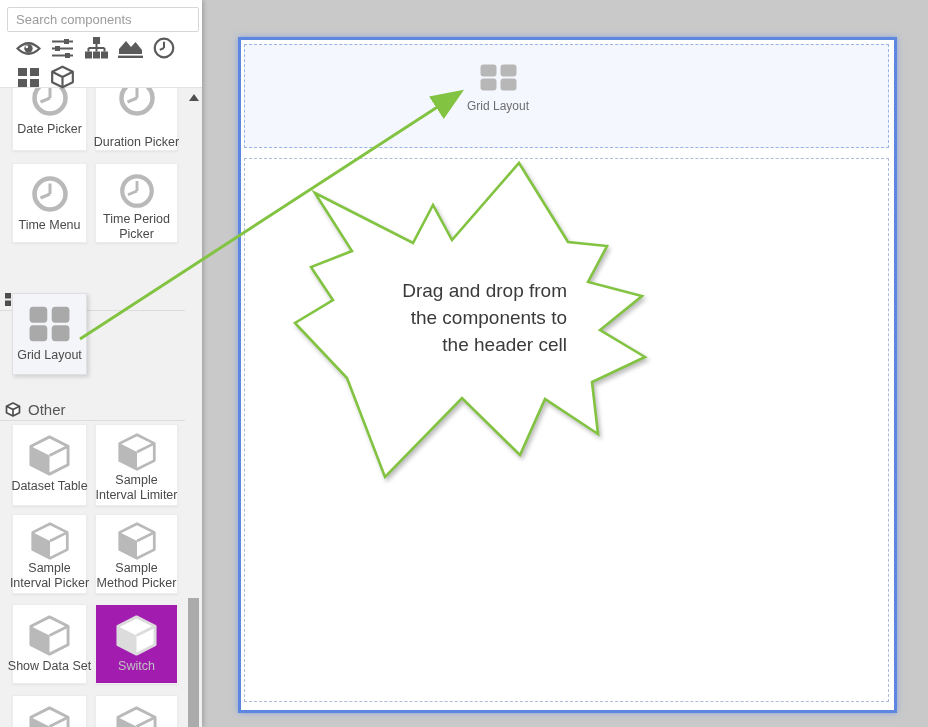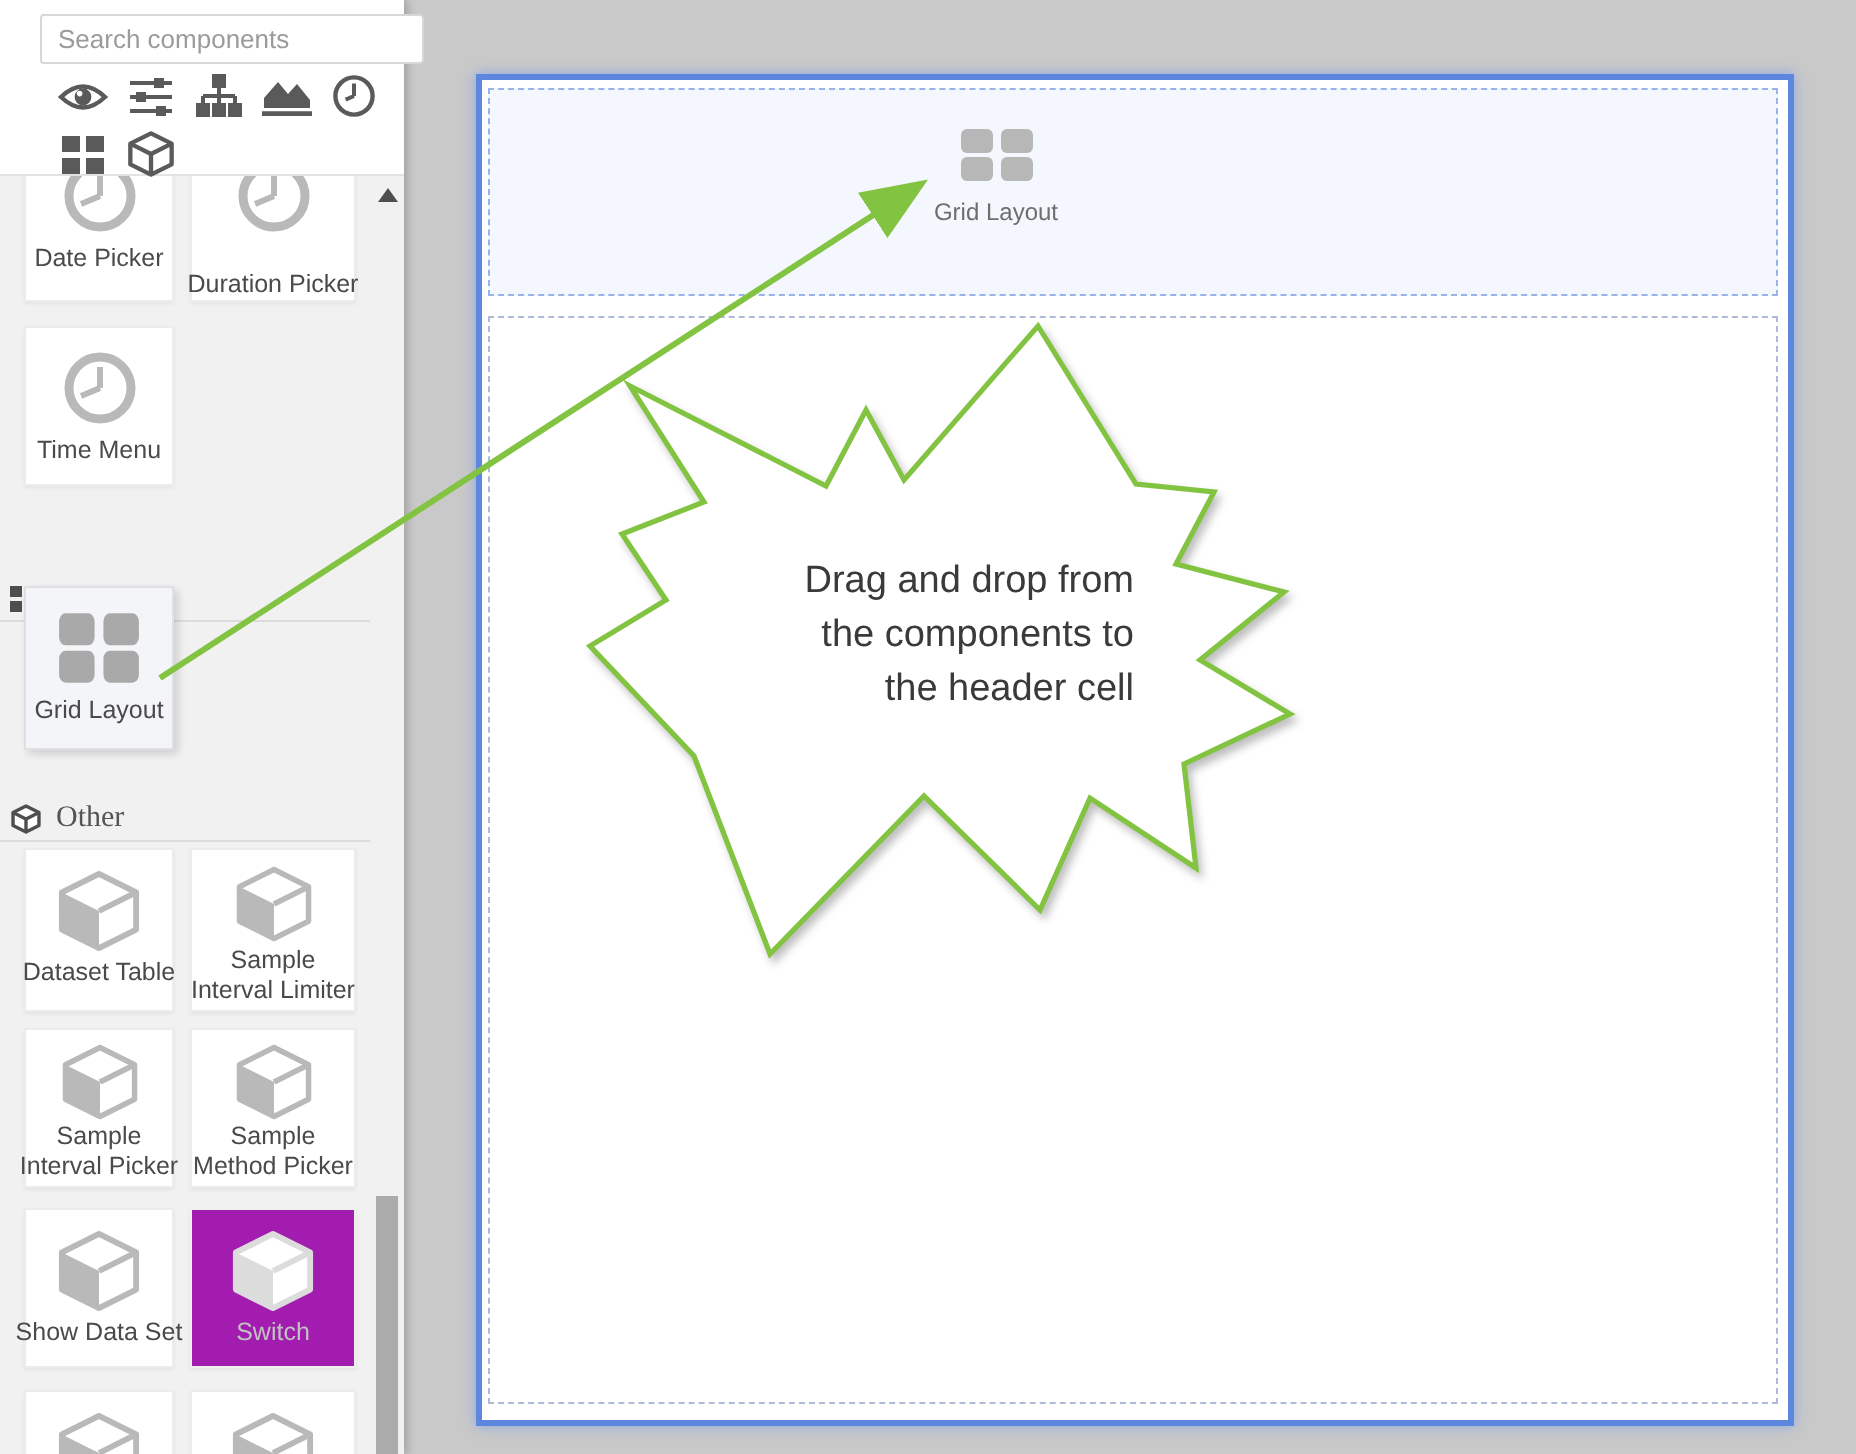--- a/index.html
+++ b/index.html
@@ -10,21 +10,21 @@
     font-family:"Liberation Sans", sans-serif;
   }
 
   
   #sidebar {
     position:absolute; left:0; top:0; width:202px; height:727px;
     background:#f1f1f1; box-shadow:2px 0 4px rgba(0,0,0,.18);
   }
   .sb-head {
     position:absolute; top:0; left:0; right:0; height:88px;
-    background:#fff; border-bottom:1px solid #e3e3e3; z-index:6; padding:7px 6px 0 20px;
+    background:#fff; border-bottom:1px solid #e3e3e3; z-index:6; padding:7px 6px 0 7px;
   }
   .search-input {
     width:192px; height:25px; border:1px solid #d7d7d7; border-radius:2px;
     font-size:13px; color:#444; padding:0 8px; outline:none; background:#fff;
     font-family:"Liberation Sans", sans-serif;
   }
   .search-input::placeholder { color:#9b9b9b; }
   .irow { display:flex; align-items:center; height:26px; margin-top:3px; padding-left:4px; }
   .fbtn { display:flex; align-items:center; justify-content:center; width:34px; height:24px; cursor:pointer; }
   .fbtn svg { display:block; }
@@ -203,20 +203,28 @@
       <span class="t-label">Duration Picker</span>
     </div>
     <div class="tile" style="left:12px; top:75px;">
       <span class="t-icon">
           <svg width="40" height="40">
             <use href="#ic-clock"></use>
           </svg>
         </span>
       <span class="t-label">Time Menu</span>
     </div>
+    <div class="tile" style="left:95px; top:75px; width:83px;">
+      <span class="t-icon" style="height:40px;">
+          <svg width="38" height="38">
+            <use href="#ic-clock"></use>
+          </svg>
+        </span>
+      <span class="t-label">Time Period Picker</span>
+    </div>
 
     <div class="sec-head" style="top:180px;margin-top:20px;">
       <svg width="14" height="13" viewBox="0 0 14 13">
           <g fill="#4e4e4e">
             <rect x="0" y="0" width="6" height="5.5"></rect>
             <rect x="8" y="0" width="6" height="5.5"></rect>
             <rect x="0" y="7.5" width="6" height="5.5"></rect>
             <rect x="8" y="7.5" width="6" height="5.5"></rect>
           </g>
         </svg>
@@ -224,21 +232,21 @@
     </div>
     <div class="tile selected" style="left:12px; top:205px; height:82px;">
       <span class="t-icon" style="color:#a9a9a9;">
           <svg width="41" height="36">
             <use href="#ic-grid4"></use>
           </svg>
         </span>
       <span class="t-label">Grid Layout</span>
     </div>
 
-    <div class="sec-head" style="top:310px;font-family:Liberation Serif, serif;">
+    <div class="sec-head" style="top:310px;">
       <svg width="16" height="15" viewBox="0 0 46 44">
           <polygon points="23,3 42,12.5 42,31.5 23,41 4,31.5 4,12.5" fill="#fff" stroke="#4e4e4e" stroke-width="5" stroke-linejoin="round"></polygon>
           <path d="M4,12.5 L23,22 L42,12.5 M23,22 L23,41" fill="none" stroke="#4e4e4e" stroke-width="5"></path>
         </svg>
       <span>Other</span>
     </div>
 
     <div class="tile" style="left:12px; top:336px; height:82px;">
       <span class="t-icon">
           <svg width="45" height="43">

